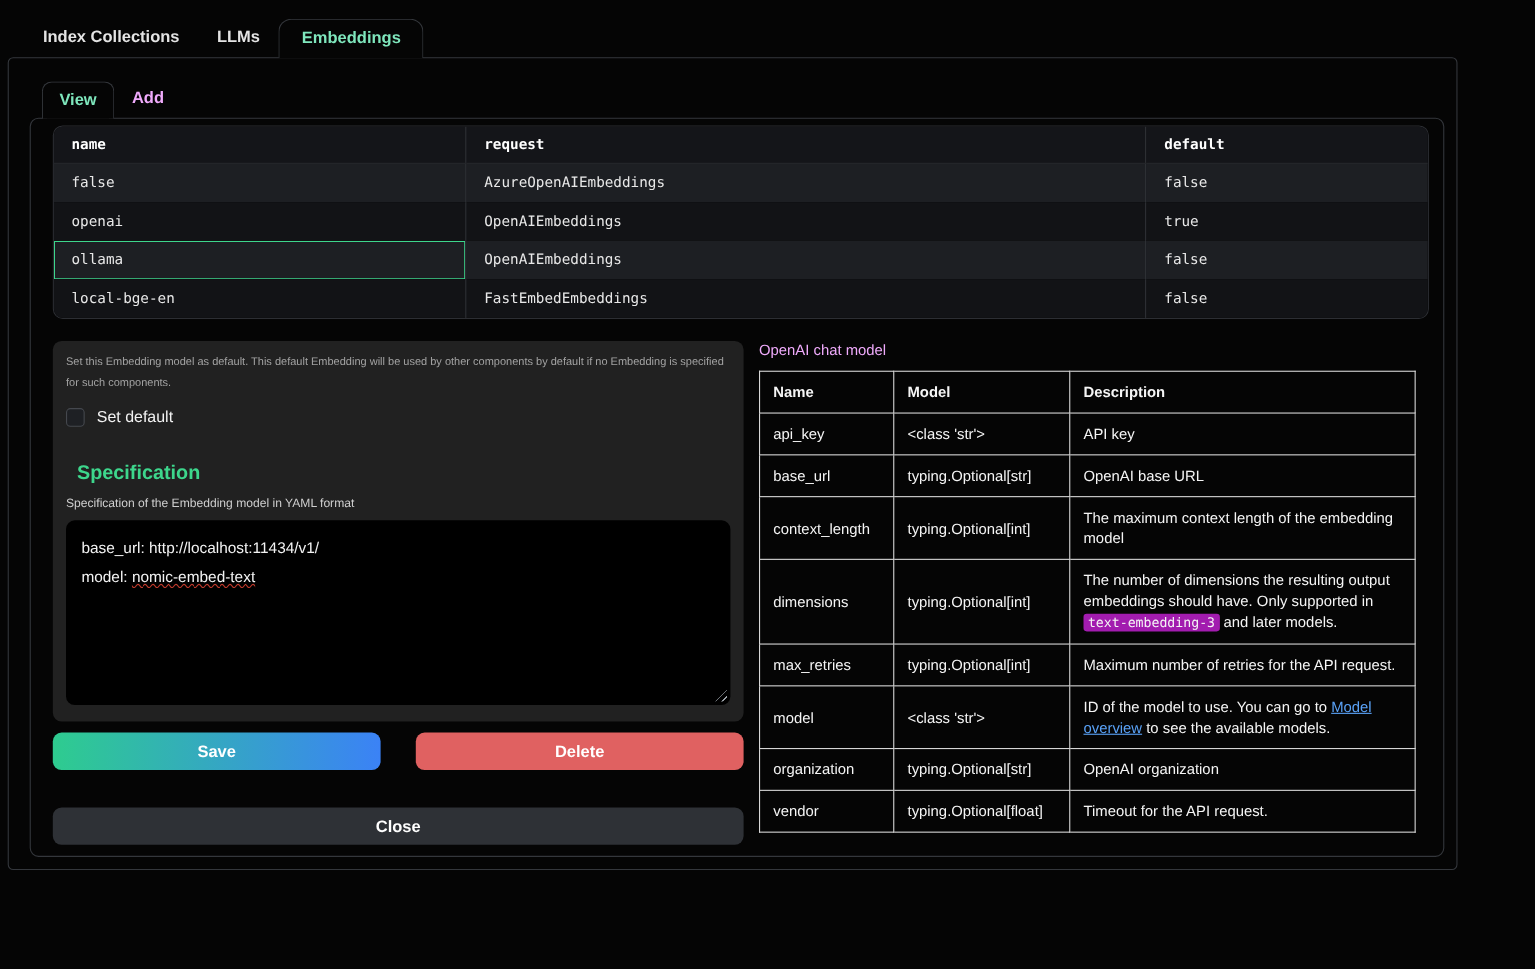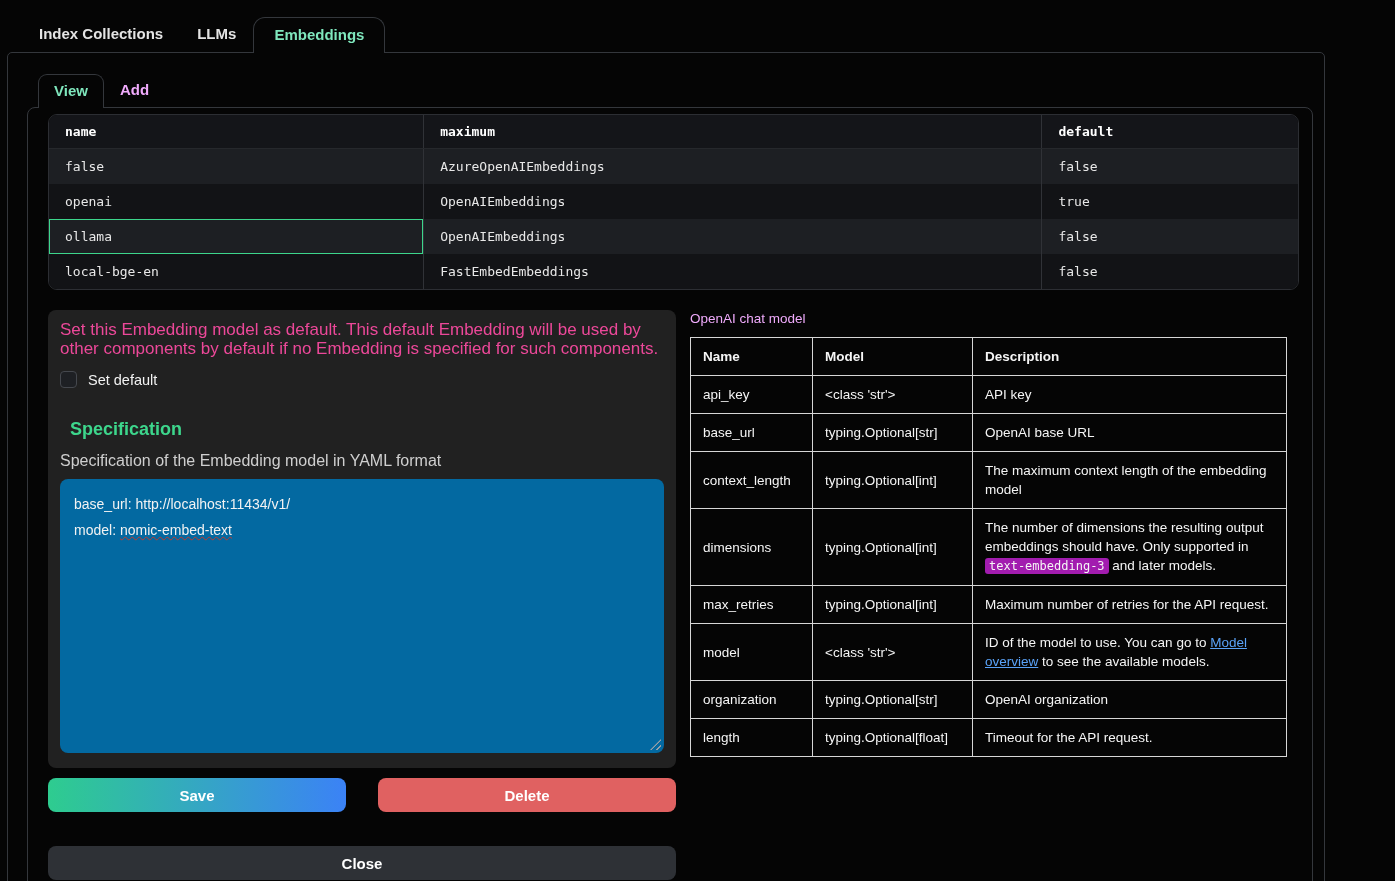--- a/index.html
+++ b/index.html
@@ -69,32 +69,32 @@
   table.emb tr.dark td { background:#121316; }
   table.emb tr.selected td:first-child { box-shadow:inset 0 0 0 1px var(--accent-strong,#3dd68c); }
   table.emb col.c-name { width:30%; } table.emb col.c-vendor { width:49.5%; } table.emb col.c-default { width:20.5%; }
 
   
   .content-row { display:flex; gap:14px; margin-top:20px; align-items:flex-start; }
   .left-col { width:628px; flex:none; }
   .right-col { flex:1; min-width:0; }
 
   .default-panel { background:#212121; border-radius:8px; padding:10px 12px 15px 12px; }
-  .default-desc { font-size:17px; line-height:19px; color:#ec4899; }
+  .default-desc { font-size:10px; line-height:19px; color:#a3a3a3; }
   .checkbox-row { display:flex; align-items:center; gap:11px; margin-top:13px; cursor:pointer; }
   .checkbox {
     width:17px; height:17px; border:1px solid #45484e; border-radius:4px;
     background:#1e2024; flex:none;
   }
   .checkbox-label { font-size:14.5px; color:#f2f2f2; }
   .spec-heading { margin-top:31px; margin-left:10px; font-size:18px; font-weight:bold; color:var(--accent-strong,#4fd99f); }
-  .spec-caption { margin-top:12px; font-size:16px; color:#cfcfcf; }
+  .spec-caption { margin-top:12px; font-size:11px; color:#cfcfcf; }
   .spec-editor {
-    position:relative; margin-top:9px; height:274px; width:100%;
-    background:#0369a1; border-radius:8px; padding:12px 14px;
+    position:relative; margin-top:9px; height:168px; width:100%;
+    background:#000000; border-radius:8px; padding:12px 14px;
     font-size:14px; line-height:26px; color:#f3f3f3; cursor:text; overflow:hidden;
   }
   .squiggle {
     text-decoration:underline; -webkit-text-decoration:underline wavy #c0392b;
     text-decoration-style:wavy; text-decoration-color:#c0392b; text-decoration-thickness:1px;
   }
   .resize-handle {
     position:absolute; right:3px; bottom:3px; width:11px; height:11px;
     clip-path:polygon(100% 0, 100% 100%, 0 100%);
     background:repeating-linear-gradient(135deg, transparent 0 3px, #9aa0a6 3px 4.5px, transparent 4.5px 7px, #9aa0a6 7px 8.5px, transparent 8.5px);
@@ -147,21 +147,21 @@
     <div class="emb-table-wrap">
       <table class="emb">
         <colgroup>
             <col class="c-name">
             <col class="c-vendor">
             <col class="c-default">
           </colgroup>
         <thead>
           <tr>
             <th>name</th>
-            <th>maximum</th>
+            <th>request</th>
             <th>default</th>
           </tr>
         </thead>
         <tbody id="emb-rows">
             <tr class="light">
               <td>false</td>
               <td>AzureOpenAIEmbeddings</td>
               <td>false</td>
             </tr>
             <tr class="dark">
@@ -252,21 +252,21 @@
                 <td>model</td>
                 <td>&lt;class 'str'&gt;</td>
                 <td>ID of the model to use. You can go to <a class="desc-link">Model overview</a> to see the available models.</td>
               </tr>
               <tr>
                 <td>organization</td>
                 <td>typing.Optional[str]</td>
                 <td>OpenAI organization</td>
               </tr>
               <tr>
-                <td>length</td>
+                <td>vendor</td>
                 <td>typing.Optional[float]</td>
                 <td>Timeout for the API request.</td>
               </tr>
             </tbody>
         </table>
       </div>
     </div>
 
   </div>
 </div>

